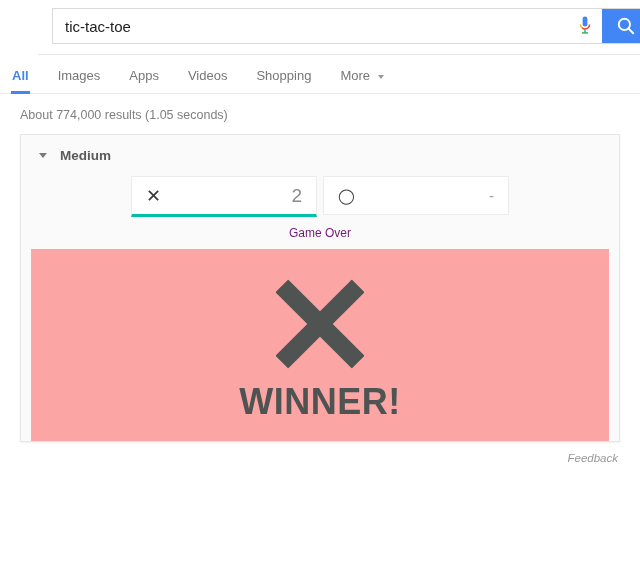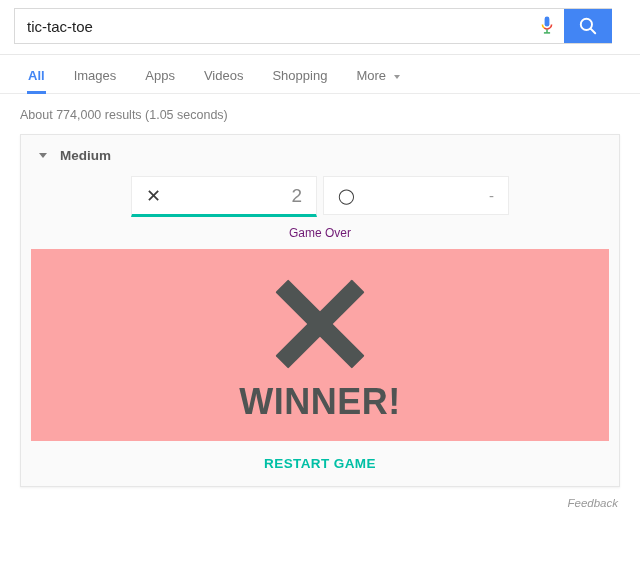--- a/index.html
+++ b/index.html
@@ -14,20 +14,21 @@
     -webkit-font-smoothing: antialiased;
     overflow: hidden;
   }
 
   
   .search-header {
     position: relative;
     height: 54px;
     background: #ffffff;
     border-bottom: 1px solid #e8e8e8;
+    margin-left: 38px;
   }
   .search-box {
     position: absolute;
     left: 14px;
     top: 8px;
     width: 598px;
     height: 36px;
     border: 1px solid #d9d9d9;
     background: #ffffff;
     box-sizing: border-box;
@@ -66,21 +67,21 @@
     border: none;
     margin-right: -1px;
   }
 
   
   .nav-bar {
     position: relative;
     height: 38px;
     background: #ffffff;
     border-bottom: 1px solid #ebebeb;
-    padding-left: 28px;
+    padding-left: 12px;
     display: flex;
     align-items: flex-end;
   }
   .nav-item {
     font-size: 13px;
     color: #777777;
     padding: 0 0 10px 0;
     margin-right: 29px;
     cursor: pointer;
     position: relative;
@@ -334,20 +335,17 @@
   <div class="game-status">Game Over</div>
 
   <div class="board-panel">
     <div class="winner-mark">
       <span class="s1"></span>
       <span class="s2"></span>
     </div>
     <div class="winner-text">WINNER!</div>
   </div>
 
-  <div class="restart-bar">
-    <span class="restart-label">RESTART GAME</span>
-  </div>
 </div>
 
 <div class="feedback-row">
   <span class="feedback-link">Feedback</span>
 </div>
 
 </body></html>

